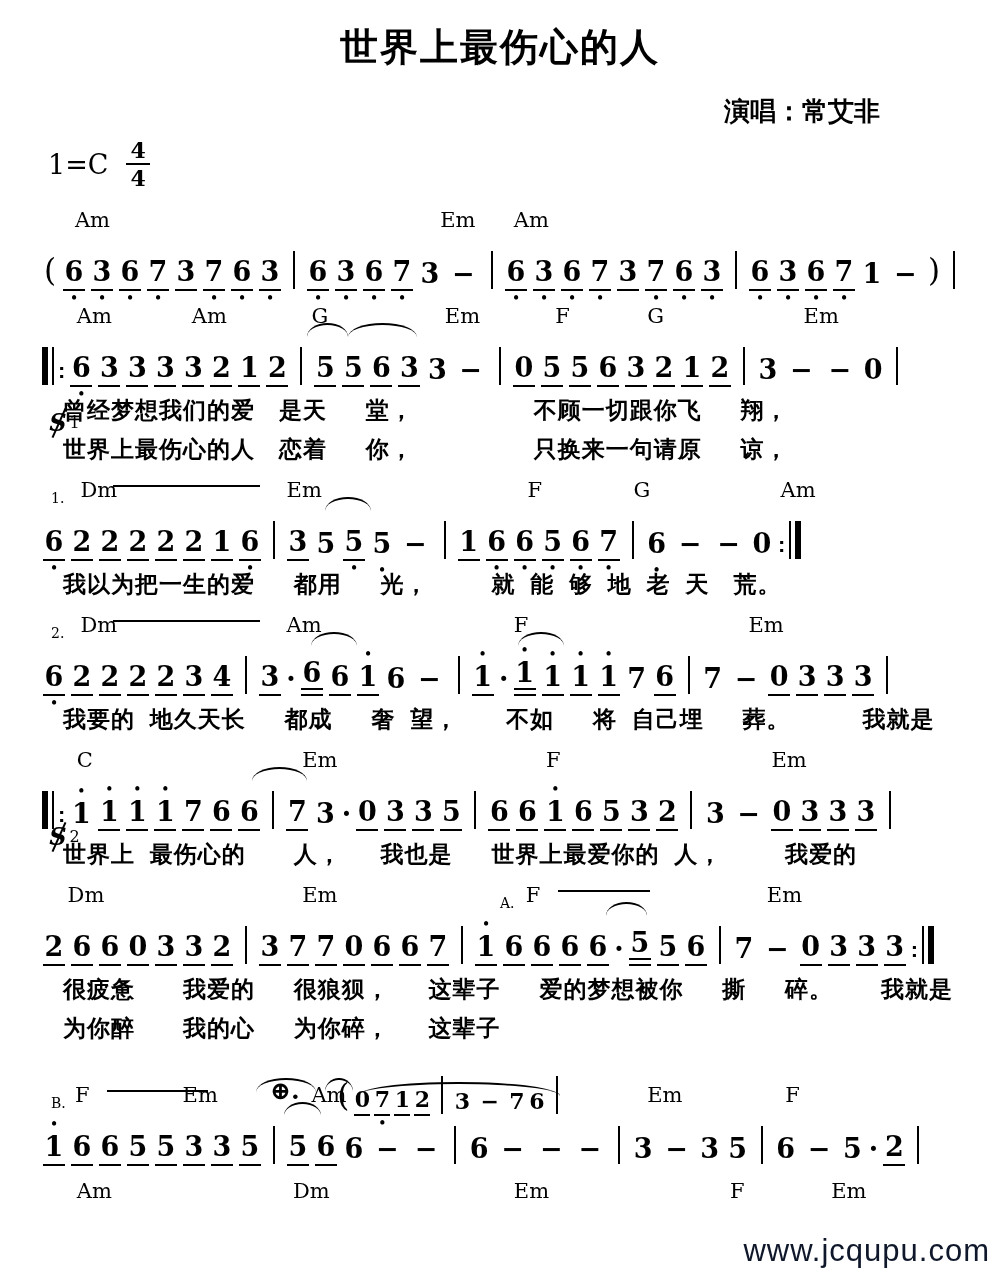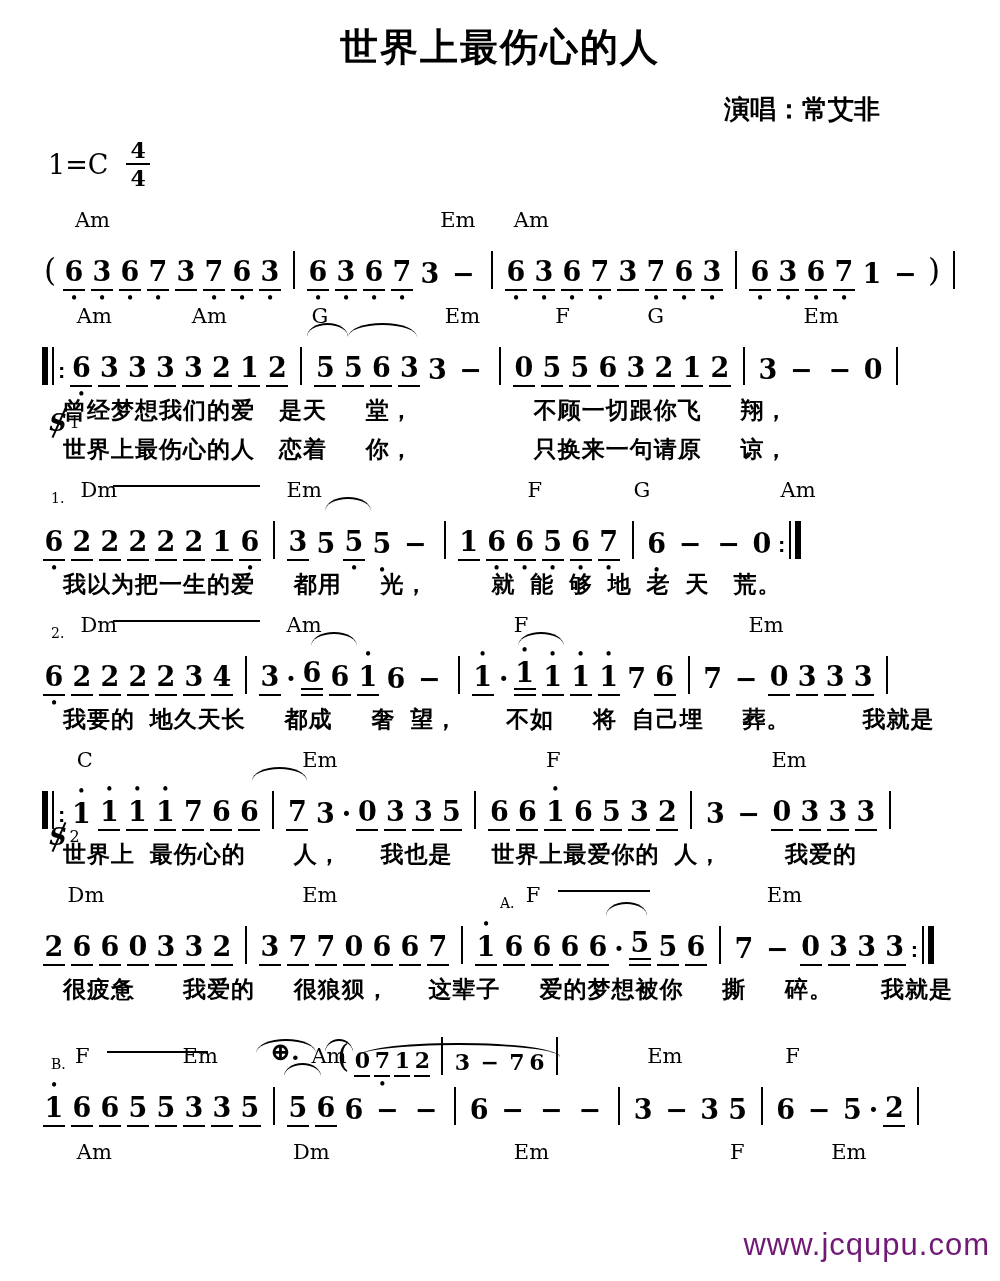--- a/index.html
+++ b/index.html
@@ -3,21 +3,21 @@
 <meta charset="utf-8">
 <style>
   html,body{margin:0;padding:0}
   body{width:1000px;height:1281px;position:relative;background:#fff;color:#000;
        font-family:"Liberation Sans",sans-serif;overflow:hidden}
   .page{padding:0 40px;position:relative}
   .title{text-align:center;font-family:"DejaVu Sans",sans-serif;font-weight:700;
          font-size:38px;margin:22px 0 4px;letter-spacing:2px}
   .header{position:relative;height:126px}
   .credits{position:absolute;right:80px;top:12px;font-size:26px;line-height:44px;
-           font-family:Liberation Mono, monospace;text-align:left;font-weight:700}
+           font-family:Liberation Sans, sans-serif;text-align:left;font-weight:700}
   .keysig{position:absolute;left:8px;top:62px;display:flex;align-items:center;gap:18px;
           font-family:"DejaVu Serif",serif;font-size:27px}
   .frac{display:inline-flex;flex-direction:column;align-items:center;line-height:1;
         font-weight:700;font-size:22px}
   .frac .top{border-bottom:2px solid #000;padding:0 4px 2px}
   .frac .bot{padding-top:2px}
   
   .system{position:relative;margin-bottom:8px}
   .chordrow{position:relative;height:30px}
   .chord{position:absolute;bottom:1px;font-family:"DejaVu Serif",serif;font-size:21px;white-space:nowrap}
@@ -49,22 +49,22 @@
   .arc{position:absolute;height:12px;border-top:2px solid #000;
        border-radius:50% 50% 0 0/100% 100% 0 0;top:-6px}
   .lyric{font-family:Liberation Mono, monospace;font-size:23px;white-space:pre;
          margin:8px 0 0;padding-left:2.5%;font-weight:700;letter-spacing:1px}
   .segnomark{position:absolute;left:1%;display:flex;align-items:flex-start;gap:3px;z-index:2}
   .sg{position:relative;font-family:"DejaVu Serif",serif;font-style:italic;font-weight:700;
       font-size:24px;line-height:1}
   .sg::after{content:"";position:absolute;left:9px;top:-4px;width:2px;height:32px;
              background:#000;transform:rotate(24deg)}
   .sgn{font-family:"DejaVu Serif",serif;font-size:16px;padding-top:2px}
-  .watermark{position:absolute;right:10px;bottom:18px;font-family:"Liberation Sans",sans-serif;
-             font-size:31px;color:#701a75;letter-spacing:1px}
+  .watermark{position:absolute;right:10px;bottom:12px;font-family:"Liberation Sans",sans-serif;
+             font-size:31px;color:#0f172a;letter-spacing:1px}
 </style>
 </head>
 <body>
 
 <div class="page">
   <div class="title">世界上最伤心的人</div>
   <div class="header">
     <div class="credits">
       <div>演唱：常艾非</div>
     </div>
@@ -364,20 +364,21 @@
           <span class="n u1">3</span>
           <span class="n u1">3</span>
           <span class="rep">
             <span class="rd">:</span>
             <span class="bl"></span>
             <span class="bl thick"></span>
           </span>
           <div class="arc" style="left: 61.5%; width: 4.5%;"></div>
         </div>
         <div class="lyric">很疲惫　　我爱的　 很狼狈，　 这辈子　 爱的梦想被你　 撕　 碎。　　我就是</div>
+        <div class="lyric">为你醉　　我的心　 为你碎，　 这辈子</div>
       </div>
       <div class="system" style="margin-top: 34px;">
         <div class="chordrow">
           <span class="chord tiny" style="left: 1.2%;">B.</span>
           <span class="chord" style="left: 3.8%;">F</span>
           <div class="chline" style="left: 7.3%; width: 11%;"></div>
           <span class="chord" style="left: 15.5%;">Em</span>
           <span class="chord coda" style="left: 25%;">⊕.</span>
           <span class="chord" style="left: 29.5%;">Am</span>
           <span class="chord" style="left: 66%;">Em</span>

